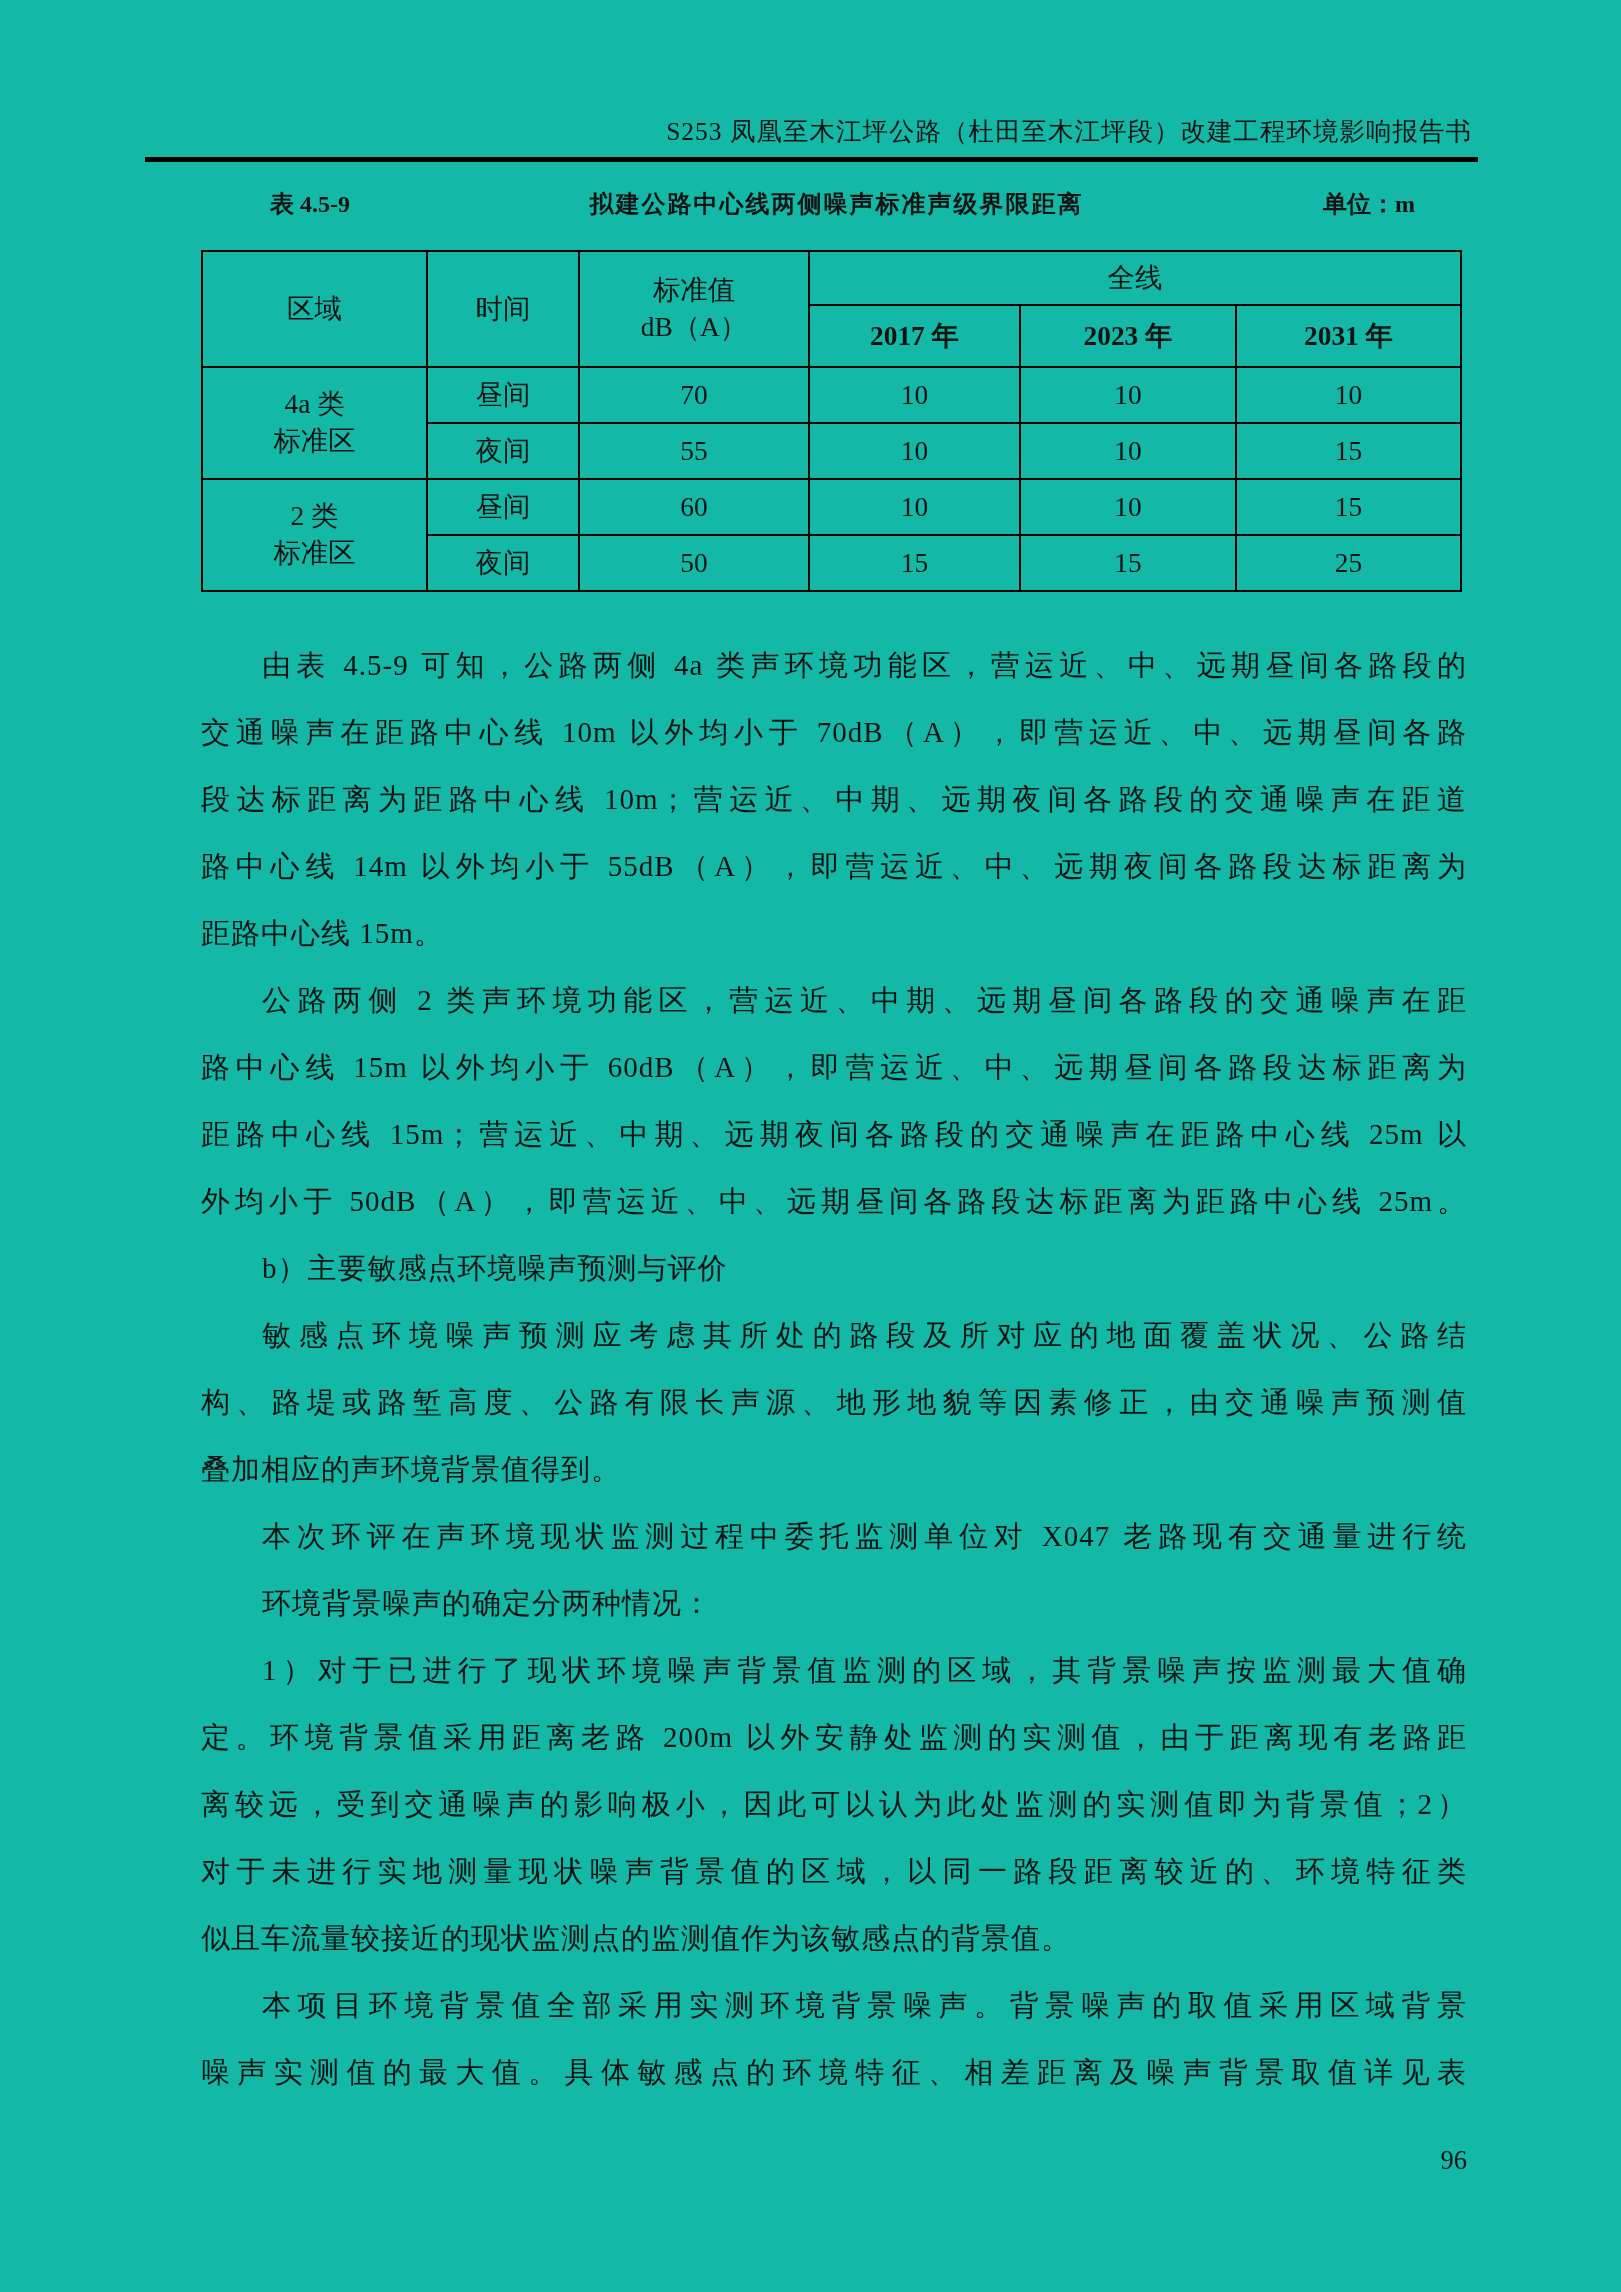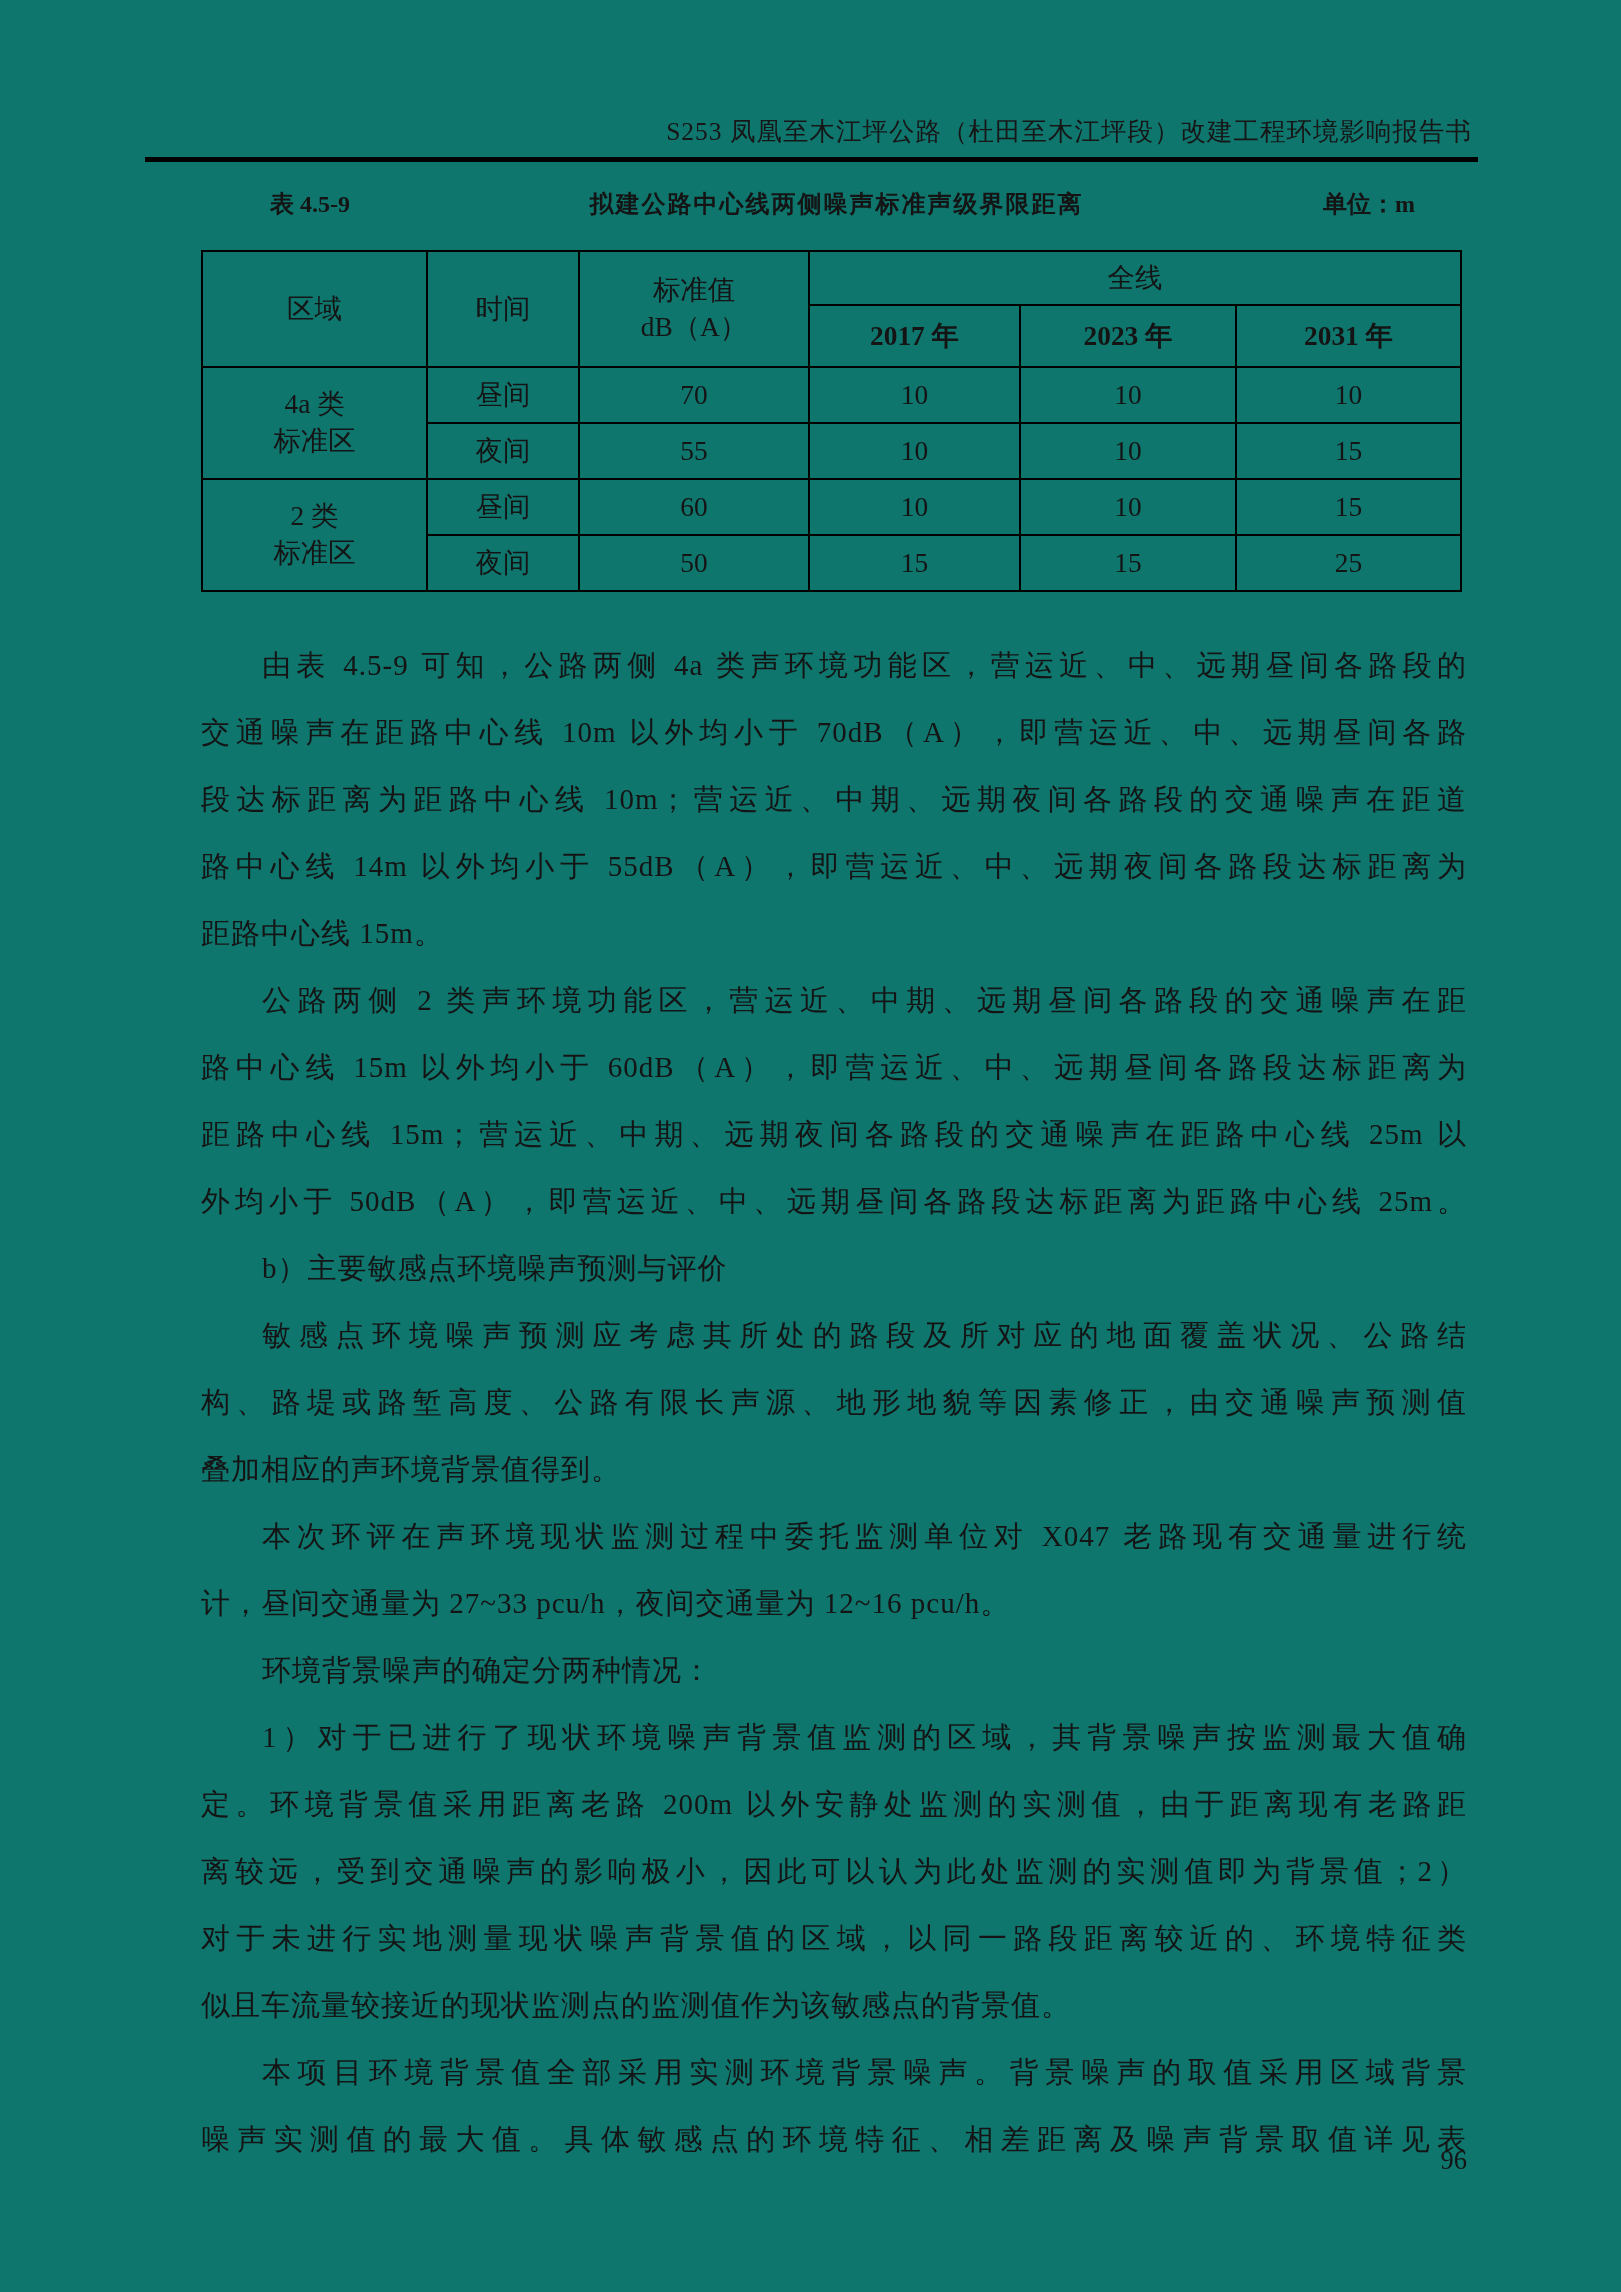--- a/index.html
+++ b/index.html
@@ -1,20 +1,20 @@
 <!DOCTYPE html>
 <html><head>
 <meta charset="utf-8">
 <style>
   html, body { margin: 0; padding: 0; background: #e8e8e8; }
   .page {
     position: relative;
     width: 1621px;
     height: 2293px;
-    background: #0f766e;
+    background: #14b8a6;
     font-family: "Liberation Serif", "DejaVu Serif", serif;
     color: #141414;
     overflow: hidden;
   }
 
   
   .doc-header-text {
     position: absolute;
     top: 114px;
     right: 149px;
@@ -190,21 +190,20 @@
     <div class="line">距路中心线 15m。</div>
     <div class="line indent fill">公路两侧 2 类声环境功能区，营运近、中期、远期昼间各路段的交通噪声在距</div>
     <div class="line fill">路中心线 15m 以外均小于 60dB（A），即营运近、中、远期昼间各路段达标距离为</div>
     <div class="line fill">距路中心线 15m；营运近、中期、远期夜间各路段的交通噪声在距路中心线 25m 以</div>
     <div class="line fill">外均小于 50dB（A），即营运近、中、远期昼间各路段达标距离为距路中心线 25m。</div>
     <div class="line indent">b）主要敏感点环境噪声预测与评价</div>
     <div class="line indent fill">敏感点环境噪声预测应考虑其所处的路段及所对应的地面覆盖状况、公路结</div>
     <div class="line fill">构、路堤或路堑高度、公路有限长声源、地形地貌等因素修正，由交通噪声预测值</div>
     <div class="line">叠加相应的声环境背景值得到。</div>
     <div class="line indent fill u">本次环评在声环境现状监测过程中委托监测单位对 X047 老路现有交通量进行统</div>
-    <div class="line u">计，昼间交通量为 27~33 pcu/h，夜间交通量为 12~16 pcu/h。</div>
     <div class="line indent u">环境背景噪声的确定分两种情况：</div>
     <div class="line indent fill u">1）对于已进行了现状环境噪声背景值监测的区域，其背景噪声按监测最大值确</div>
     <div class="line fill u">定。环境背景值采用距离老路 200m 以外安静处监测的实测值，由于距离现有老路距</div>
     <div class="line fill u">离较远，受到交通噪声的影响极小，因此可以认为此处监测的实测值即为背景值；2）</div>
     <div class="line fill u">对于未进行实地测量现状噪声背景值的区域，以同一路段距离较近的、环境特征类</div>
     <div class="line u">似且车流量较接近的现状监测点的监测值作为该敏感点的背景值。</div>
     <div class="line indent fill">本项目环境背景值全部采用实测环境背景噪声。背景噪声的取值采用区域背景</div>
     <div class="line fill">噪声实测值的最大值。具体敏感点的环境特征、相差距离及噪声背景取值详见表</div>
   </div>
 

